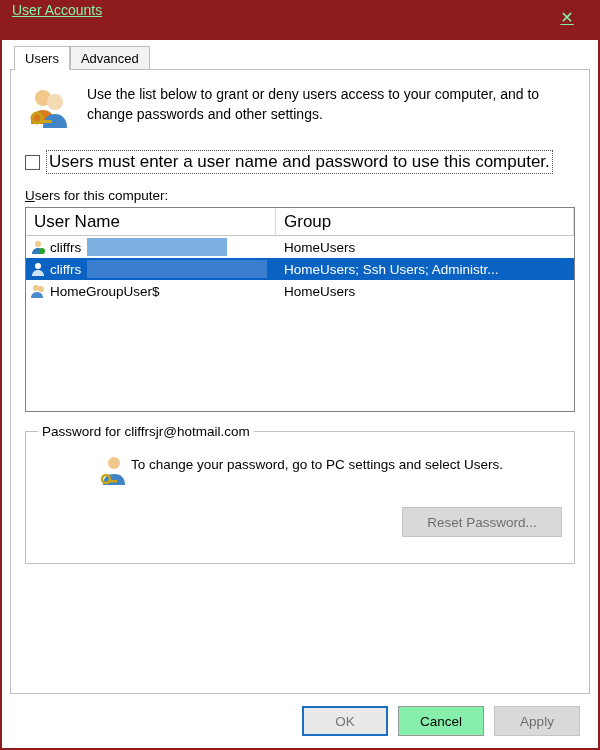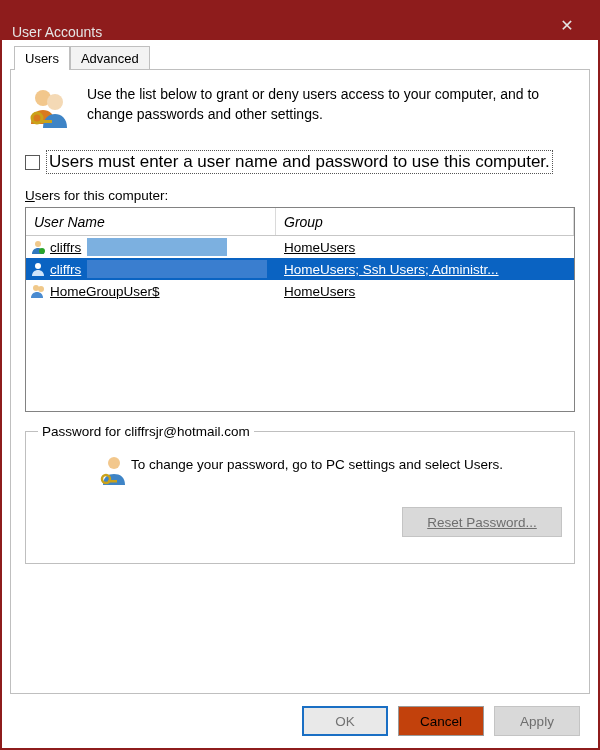--- a/index.html
+++ b/index.html
@@ -16,26 +16,27 @@
   .window {
     width: 600px;
     height: 750px;
     border: 2px solid #8e1c1c;
     background: #fff;
     display: flex;
     flex-direction: column;
   }
   .titlebar {
     background: #8e1c1c;
-    color: #e5e5e5;
+    color: #86efac;
     height: 38px;
     display: flex;
-    align-items: flex-end;
+    align-items: flex-start;
     padding: 0 10px;
     font-size: 14px;
+    text-decoration: underline;
   }
   .titlebar .title { flex: 1; }
   .titlebar .close {
     width: 42px;
     height: 30px;
     display: flex;
     align-items: center;
     justify-content: center;
     cursor: pointer;
     font-size: 16px;
@@ -89,25 +90,25 @@
 
   .listview {
     border: 1px solid #828282;
     background: #fff;
     height: 205px;
     overflow: hidden;
     display: flex;
     flex-direction: column;
   }
   .lv-head { display: flex; border-bottom: 1px solid #c7c7c7; background: #fff; height: 28px; align-items: center; }
-  .lv-head .col { padding: 0 8px; font-size: 14px; border-right: 1px solid #dadada; height: 100%; display: flex; align-items: center; font-style: italic; }
+  .lv-head .col { padding: 0 8px; font-size: 17px; border-right: 1px solid #dadada; height: 100%; display: flex; align-items: center; }
   .col-user { width: 250px; }
   .col-group { flex: 1; }
   .lv-rows { flex: 1; }
-  .row { display: flex; align-items: center; height: 22px; font-size: 13.5px; text-decoration: underline; }
+  .row { display: flex; align-items: center; height: 22px; font-size: 13.5px; }
   .row .cell-user { width: 250px; display: flex; align-items: center; gap: 4px; padding-left: 4px; }
   .row .cell-group { flex: 1; padding-left: 8px; color: #000; white-space: nowrap; overflow: hidden; text-overflow: ellipsis; }
   .row.selected { background: #0a63c2; color: #fff; }
   .row.selected .cell-group { color: #fff; }
   .blur {
     display: inline-block;
     width: 140px; height: 18px;
     background: #7cb0e0;
     margin-left: 2px;
     vertical-align: middle;
@@ -120,34 +121,34 @@
     min-width: 98px;
     height: 30px;
     padding: 0 14px;
     font-size: 13.5px;
     background: #d9d9d9;
     border: 1px solid #c4c4c4;
     color: #6e6e6e;
     cursor: pointer;
     display: inline-flex; align-items: center; justify-content: center;
   }
-  .btn.enabled { background: #c2410c; border: 1px solid #9a9a9a; color: #000; }
+  .btn.enabled { background: #86efac; border: 1px solid #9a9a9a; color: #000; }
   .btn.primary { background: #e9e9e9; border: 2px solid #1a6fc4; color: #737373; }
 
   fieldset.pwd {
     border: 1px solid #bfbfbf;
     margin: 12px 0 0 0;
     padding: 10px 12px 26px 12px;
   }
   fieldset.pwd legend { font-size: 13.5px; padding: 0 4px; }
   .pwd-body { display: flex; align-items: flex-start; margin-top: 4px; justify-content: center; }
   .pwd-icon { flex: 0 0 34px; height: 34px; }
   .pwd-text { font-size: 13.5px; padding-top: 4px; }
   .pwd-btn-row { display: flex; justify-content: flex-end; margin-top: 20px; }
-  .pwd-btn-row .btn { min-width: 160px; text-decoration: underline; }
+  .pwd-btn-row .btn { min-width: 160px; }
 
   .footer {
     display: flex;
     justify-content: flex-end;
     gap: 10px;
     padding: 12px 10px 12px 10px;
   }
   .footer .btn { min-width: 86px; }
 </style>
 </head>

